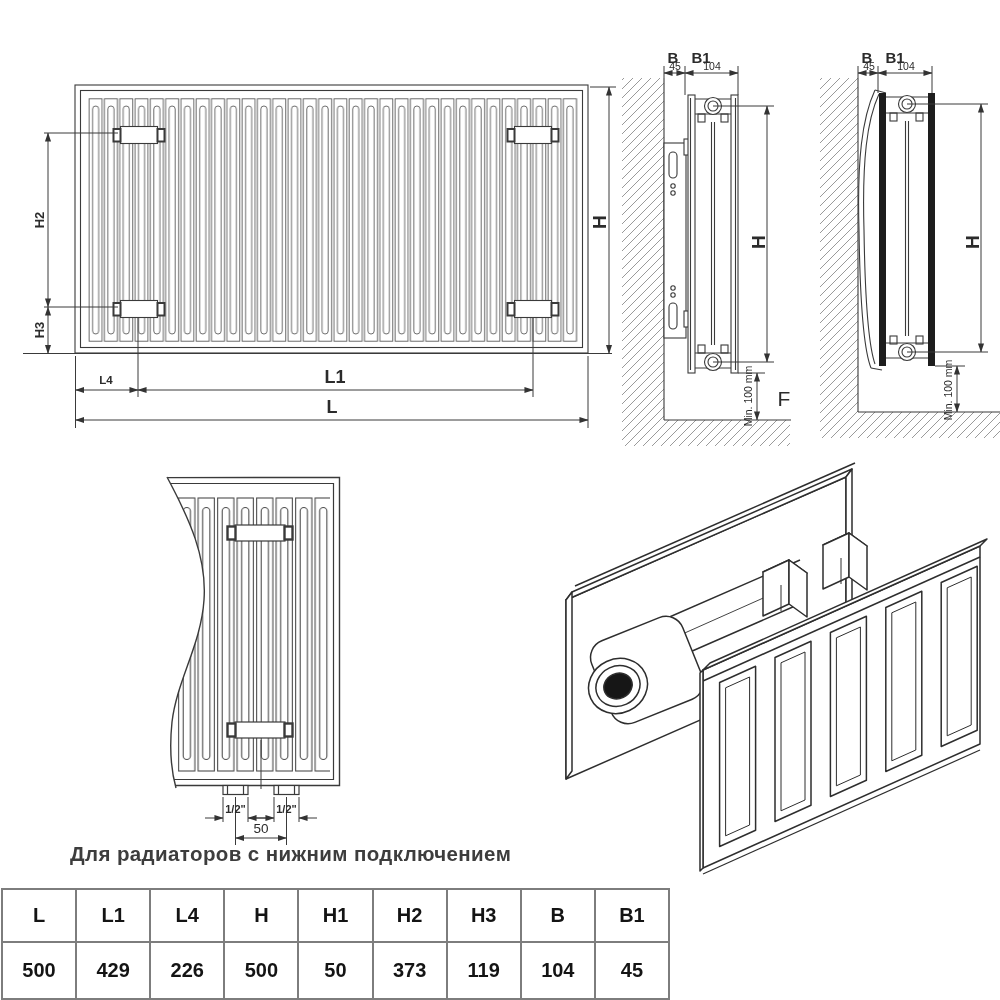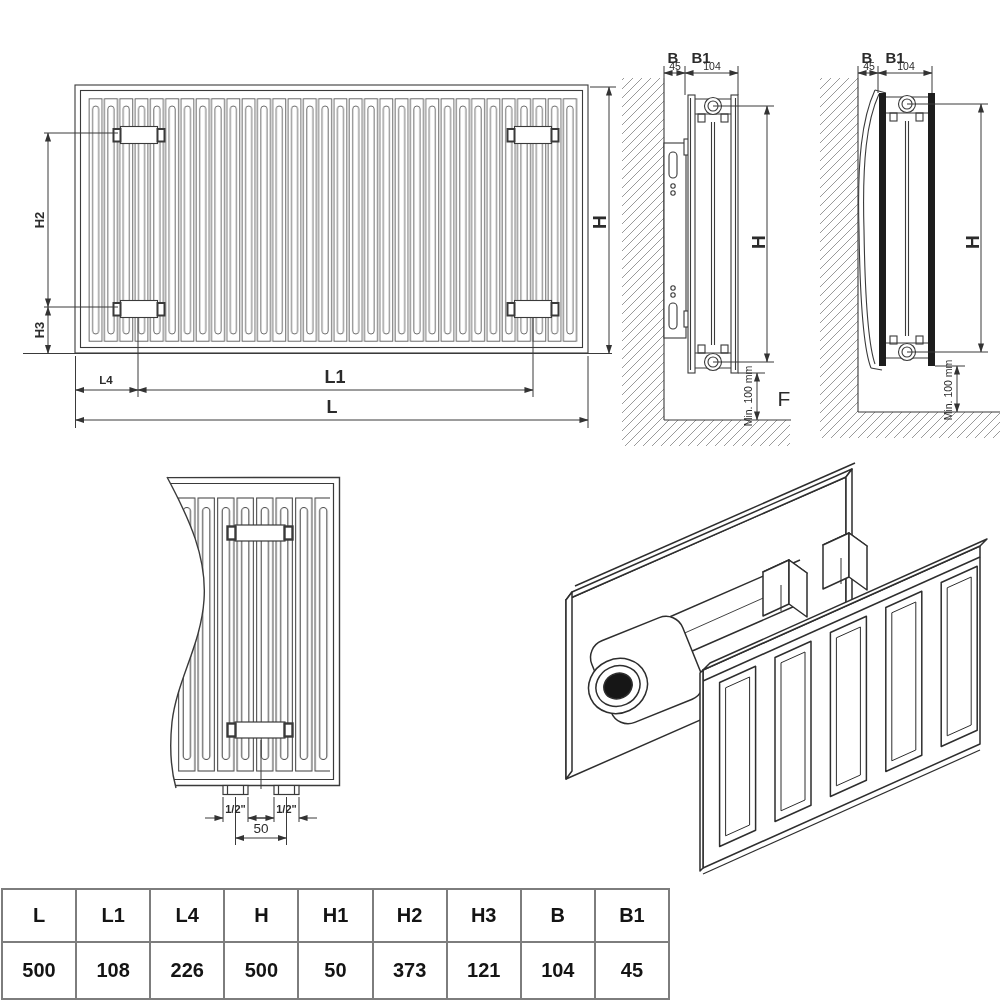--- a/index.html
+++ b/index.html
@@ -295,41 +295,42 @@
       <path d="M830.4,632.5 L866.4,616.3 L866.4,780.3 L830.4,796.5 Z"></path>
       <path d="M836.4,637.8 L860.4,627 L860.4,775 L836.4,785.8 Z" stroke-width="1"></path>
       <path d="M885.8,607.5 L921.8,591.3 L921.8,755.3 L885.8,771.5 Z"></path>
       <path d="M891.8,612.8 L915.8,602 L915.8,750 L891.8,760.8 Z" stroke-width="1"></path>
       <path d="M941.2,582.5 L977.2,566.3 L977.2,730.3 L941.2,746.5 Z"></path>
       <path d="M947.2,587.8 L971.2,577 L971.2,725 L947.2,735.8 Z" stroke-width="1"></path>
     </g>
   </g>
 </svg>
 
+<div id="caption">Для радиаторов с нижним подключением</div>
 
 <table id="dims-table">
   <tbody>
         <tr>
     <th>L</th>
     <th>L1</th>
     <th>L4</th>
     <th>H</th>
     <th>H1</th>
     <th>H2</th>
     <th>H3</th>
     <th>B</th>
     <th>B1</th>
   </tr>
   <tr>
     <td>500</td>
-    <td>108</td>
+    <td>429</td>
     <td>226</td>
     <td>500</td>
     <td>50</td>
     <td>373</td>
-    <td>121</td>
+    <td>119</td>
     <td>104</td>
     <td>45</td>
   </tr>
 </tbody>
     </table>
 
 </div>
 
 </body></html>

